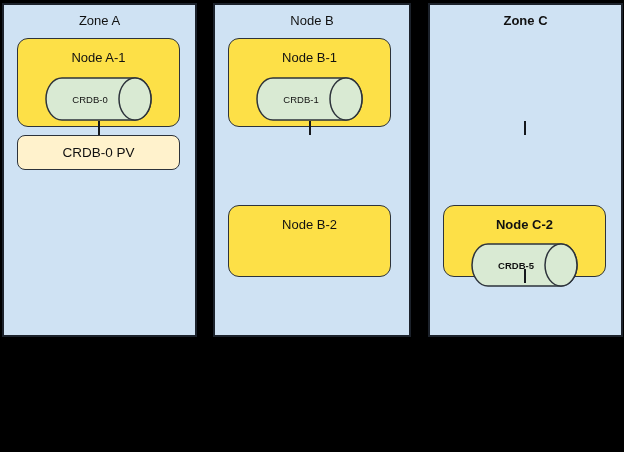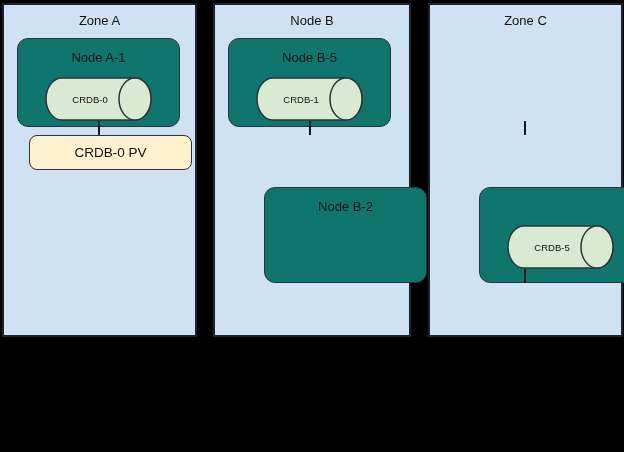--- a/index.html
+++ b/index.html
@@ -19,43 +19,43 @@
   .zone {
     position: absolute;
     top: 3px;
     height: 334px;
     background: #cfe2f3;
     border: 2px solid #1c222b;
     box-sizing: border-box;
   }
   .zone-a { left: 2px;   width: 195px; }
   .zone-b { left: 213px; width: 198px; }
-  .zone-c { left: 428px; width: 195px; }
+  .zone-c { left: 428px; width: 195px; font-weight: bold; }
 
   .zone-label {
     position: absolute;
     top: 8px;
     left: 0;
     right: 0;
     text-align: center;
     font-size: 13px;
     line-height: 16px;
     color: #111111;
   }
   .node {
     position: absolute;
     left: 13px;
     width: 163px;
-    background: #0f766e;
+    background: #fde047;
     border: 1.5px solid #2d333b;
     border-radius: 11px;
     box-sizing: border-box;
   }
   .node1 { top: 33px;  height: 89px; }
-  .node2 { top: 182px; height: 96px; margin-left: 36px; }
+  .node2 { top: 200px; height: 72px; }
 
   .node-label {
     position: absolute;
     top: 11px;
     left: 0;
     right: 0;
     text-align: center;
     font-size: 13px;
     line-height: 16px;
     color: #111111;
@@ -73,21 +73,21 @@
     position: absolute;
     left: 93.5px;
     width: 2px;
     background: #15181d;
   }
   .c1 { top: 116px; height: 14px; }
   .c2 { top: 264px; height: 14px; }
 
   .pv {
     position: absolute;
-    left: 25px;
+    left: 13px;
     width: 163px;
     height: 35px;
     background: #fff2cc;
     border: 1.5px solid #2d333b;
     border-radius: 8px;
     box-sizing: border-box;
     display: flex;
     align-items: center;
     justify-content: center;
     font-size: 13.5px;
@@ -113,37 +113,38 @@
     </div>
     <div class="connector c1"></div>
     <div class="pv pv1">
       <span>CRDB-0 PV</span>
     </div>
   </div>
 
   <div class="zone zone-b">
     <div class="zone-label">Node B</div>
     <div class="node node1">
-      <div class="node-label">Node B-5</div>
+      <div class="node-label">Node B-1</div>
       <svg class="cyl" viewBox="0 0 110 46">
         <path d="M18,2 L91,2 A16,21 0 0 1 91,44 L18,44 A16,21 0 0 1 18,2 Z" fill="#d9ead3" stroke="#2d333b" stroke-width="1.5"></path>
         <ellipse cx="91" cy="23" rx="16" ry="21" fill="#d9ead3" stroke="#2d333b" stroke-width="1.5"></ellipse>
         <text x="46" y="27" text-anchor="middle" font-size="9.5" fill="#111111">CRDB-1</text>
       </svg>
     </div>
     <div class="connector c1"></div>
     <div class="node node2">
       <div class="node-label">Node B-2</div>
     </div>
   </div>
 
   <div class="zone zone-c">
     <div class="zone-label">Zone C</div>
     <div class="connector c1"></div>
     <div class="node node2">
+      <div class="node-label">Node C-2</div>
       <svg class="cyl" style="top:36px" viewBox="0 0 110 46">
         <path d="M18,2 L91,2 A16,21 0 0 1 91,44 L18,44 A16,21 0 0 1 18,2 Z" fill="#d9ead3" stroke="#2d333b" stroke-width="1.5"></path>
         <ellipse cx="91" cy="23" rx="16" ry="21" fill="#d9ead3" stroke="#2d333b" stroke-width="1.5"></ellipse>
         <text x="46" y="27" text-anchor="middle" font-size="9.5" fill="#111111">CRDB-5</text>
       </svg>
     </div>
     <div class="connector c2"></div>
   </div>
 
 </div>

